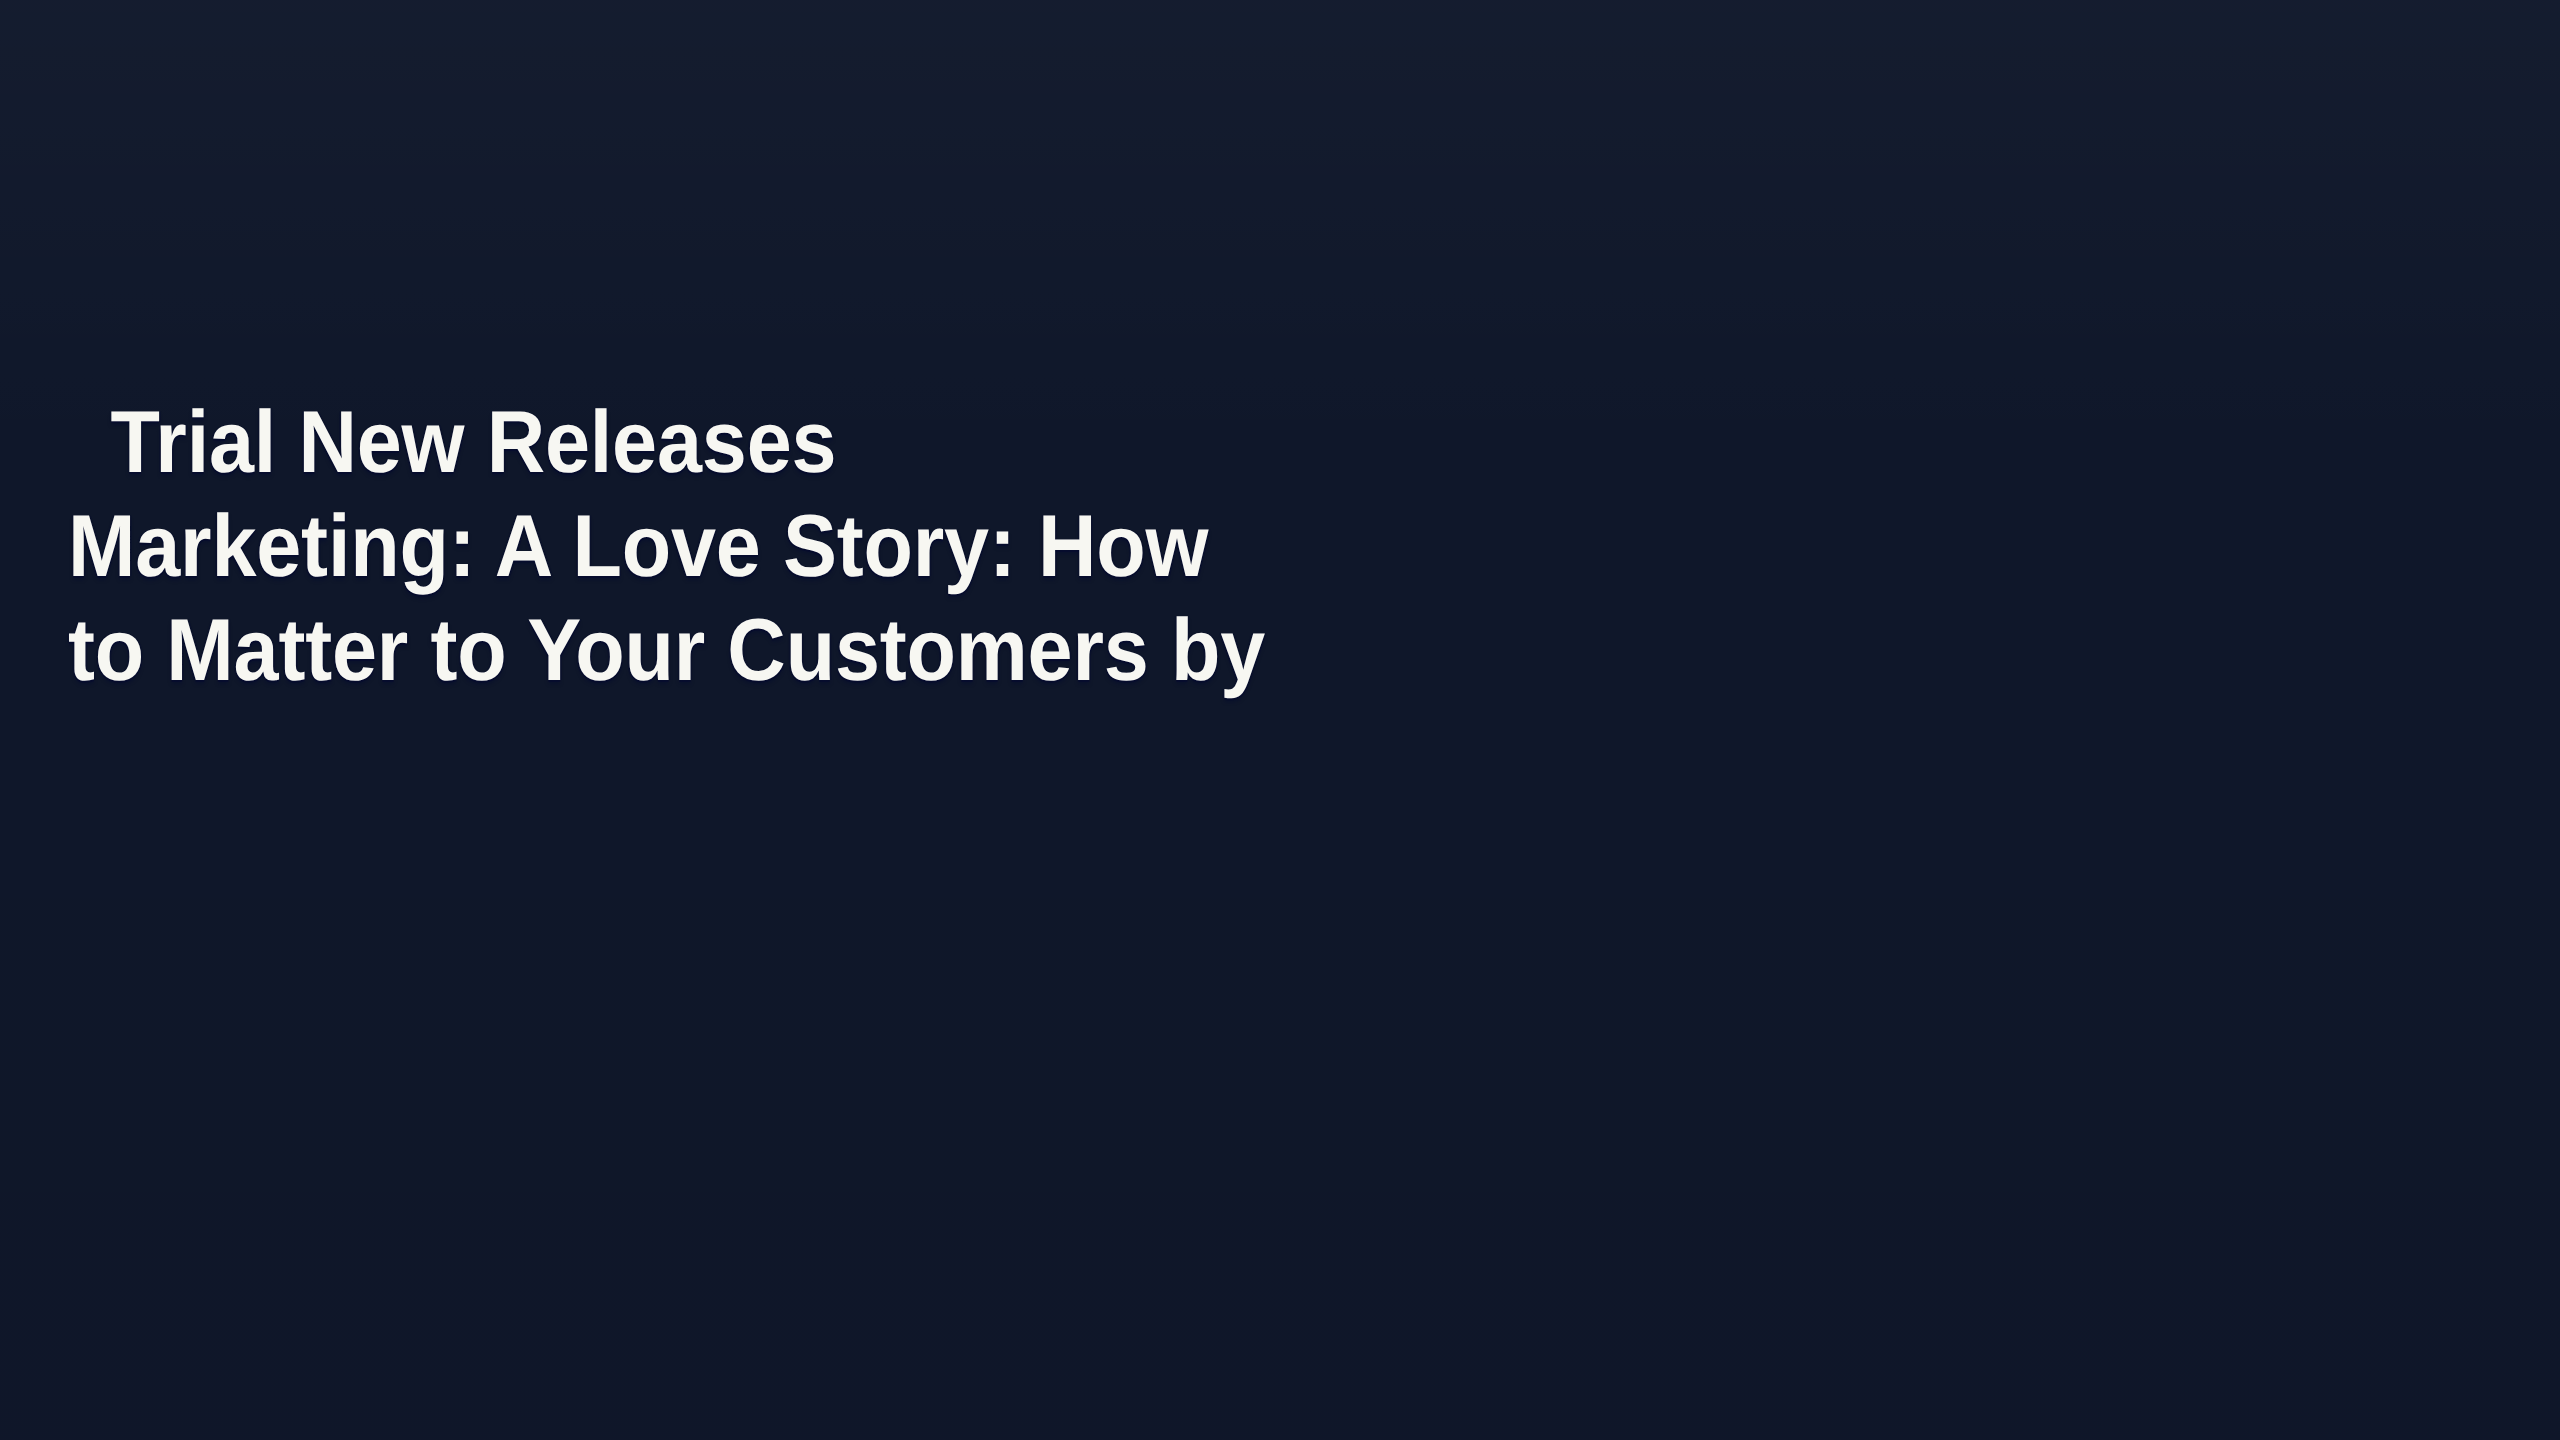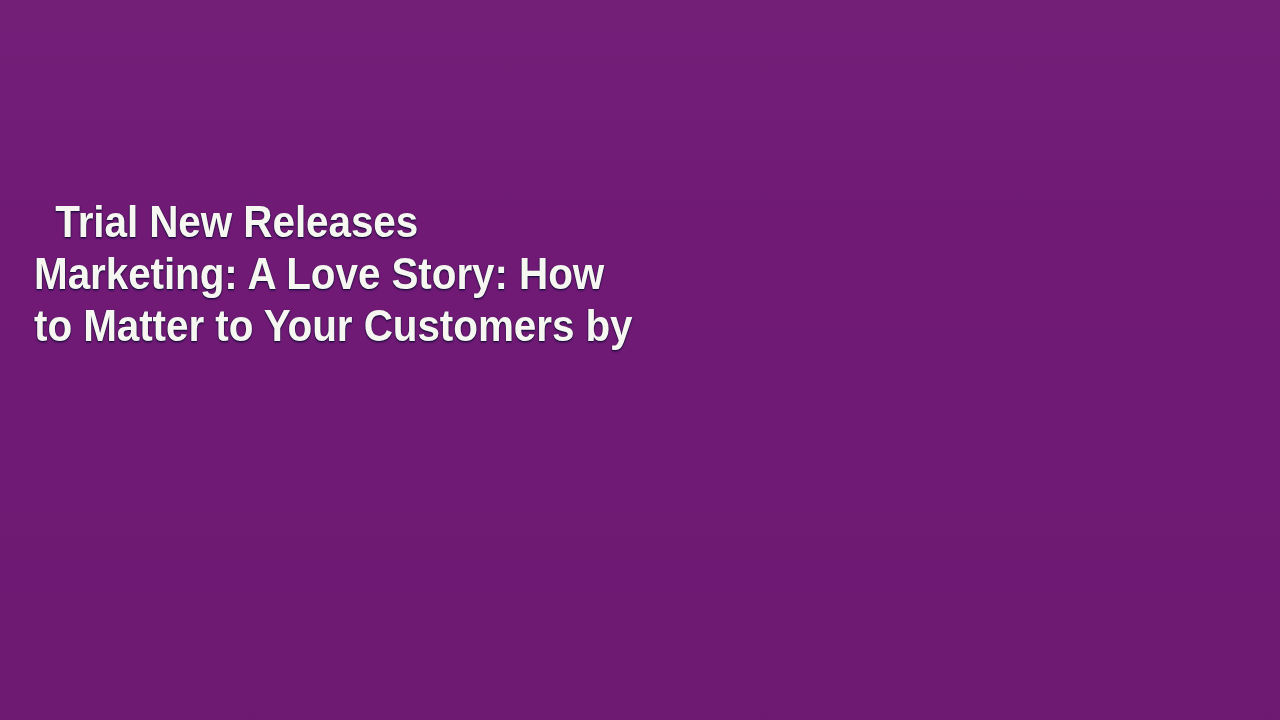--- a/index.html
+++ b/index.html
@@ -67,21 +67,21 @@
   }
 
   
   .title-line.line-indented {
     padding-left: 11px;
   }
 </style>
 </head>
 <body style="background-color: rgb(10, 31, 120);">
 
-<div class="promo-card" style="background-color: #701a75;">
+<div class="promo-card" style="background-color: #0f172a;">
 
   <div class="title-block">
 
     <span class="title-line line-indented" style="color: rgb(247, 247, 242);"> Trial New Releases</span>
 
     <span class="title-line" style="color: rgb(247, 247, 242);">Marketing: A Love Story: How</span>
 
     <span class="title-line" style="color: rgb(247, 247, 242);">to Matter to Your Customers by</span>
 
   </div>

